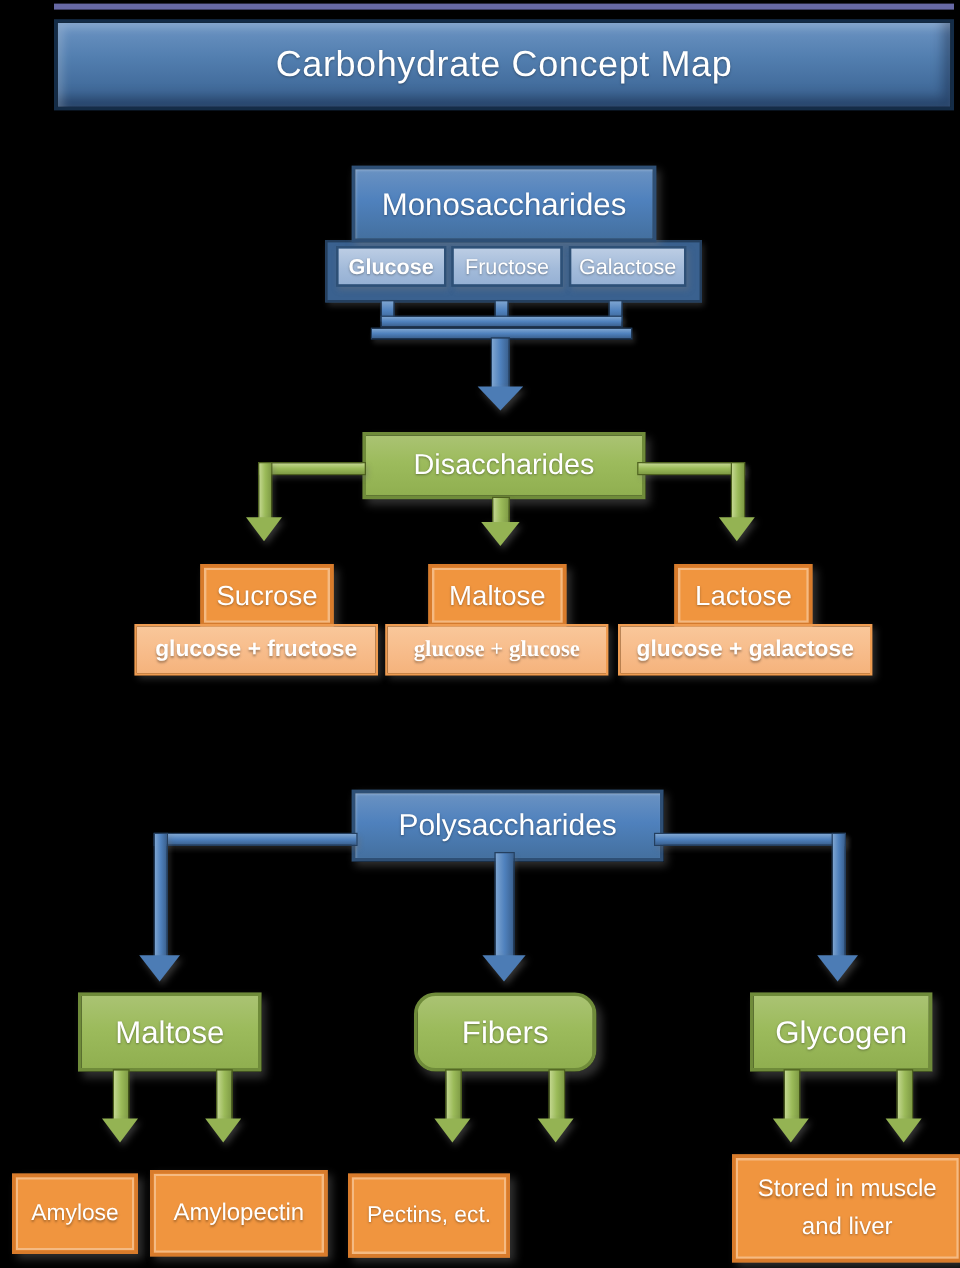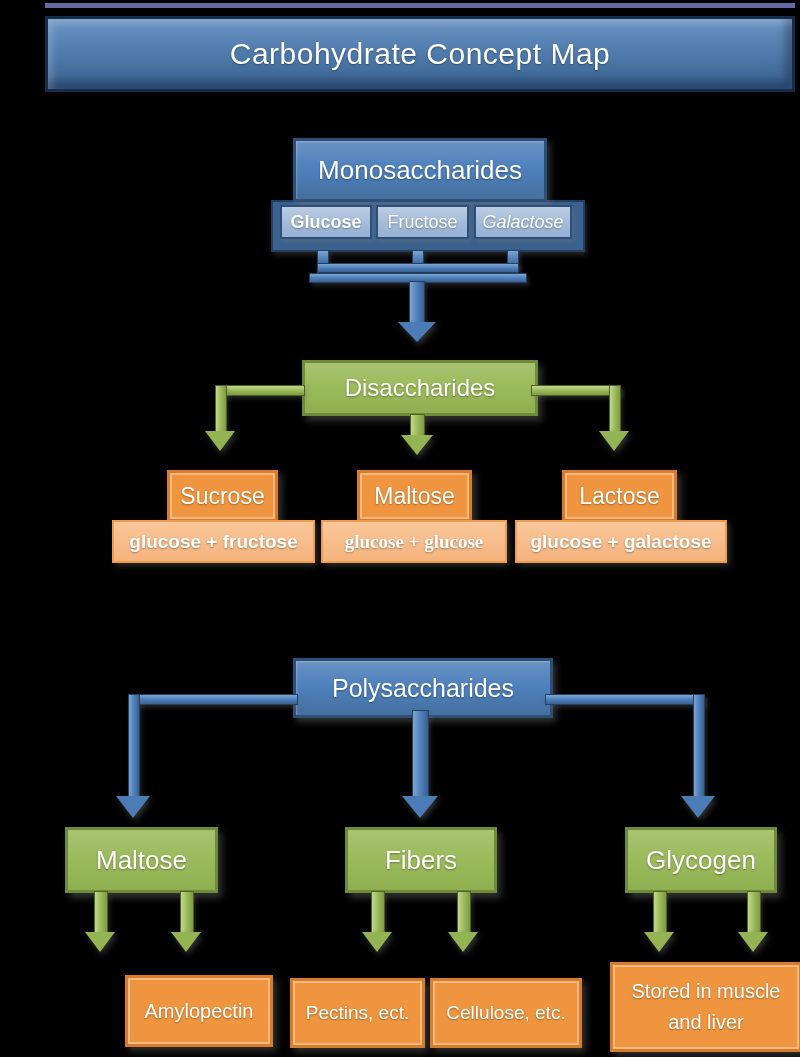--- a/index.html
+++ b/index.html
@@ -92,21 +92,21 @@
     <span class="txt" style="font-size:26px;">Monosaccharides</span>
   </div>
 
   <div class="abs ctr box-blue-light" style="left:280px;top:205px;width:88px;height:30px;">
     <span class="txt" style="font-size:18px;font-weight:bold;">Glucose</span>
   </div>
   <div class="abs ctr box-blue-light" style="left:376px;top:205px;width:89px;height:30px;">
     <span class="txt" style="font-size:18px;">Fructose</span>
   </div>
   <div class="abs ctr box-blue-light" style="left:474px;top:205px;width:94px;height:30px;">
-    <span class="txt" style="font-size:18px;font-style:italic;">Galactose</span>
+    <span class="txt" style="font-size:18px;">Galactose</span>
   </div>
 
   <div class="abs line-blue" style="left:317px;top:250px;width:10px;height:16px;"></div>
   <div class="abs line-blue" style="left:412px;top:250px;width:10px;height:16px;"></div>
   <div class="abs line-blue" style="left:507px;top:250px;width:10px;height:16px;"></div>
   <div class="abs line-blue" style="left:317px;top:263px;width:200px;height:8px;"></div>
   <div class="abs line-blue" style="left:309px;top:273px;width:216px;height:8px;"></div>
   <div class="abs vline-blue" style="left:409px;top:281px;width:14px;height:42px;"></div>
   <div class="abs tri tri-blue" style="left:398px;top:322px;border-left:19px solid transparent;border-right:19px solid transparent;border-top:20px solid #4c7cb5;"></div>
 
@@ -156,21 +156,21 @@
   <div class="abs vline-blue" style="left:412px;top:710px;width:15px;height:88px;"></div>
   <div class="abs tri tri-blue" style="left:402px;top:796px;border-left:18px solid transparent;border-right:18px solid transparent;border-top:22px solid #4c7cb5;"></div>
 
   <div class="abs line-blue" style="left:545px;top:694px;width:158px;height:9px;"></div>
   <div class="abs vline-blue" style="left:693px;top:694px;width:10px;height:103px;"></div>
   <div class="abs tri tri-blue" style="left:681px;top:796px;border-left:17px solid transparent;border-right:17px solid transparent;border-top:22px solid #4c7cb5;"></div>
 
   <div class="abs ctr box-green" style="left:65px;top:827px;width:147px;height:60px;">
     <span class="txt" style="font-size:26px;">Maltose</span>
   </div>
-  <div class="abs ctr box-green" style="left:345px;top:827px;width:146px;height:60px;">
+  <div class="abs ctr box-green" style="left:345px;top:827px;width:146px;height:60px;border-radius:18px;">
     <span class="txt" style="font-size:26px;">Fibers</span>
   </div>
   <div class="abs ctr box-green" style="left:625px;top:827px;width:146px;height:60px;">
     <span class="txt" style="font-size:26px;">Glycogen</span>
   </div>
 
   <div class="abs vline-green" style="left:94px;top:891px;width:12px;height:42px;"></div>
   <div class="abs tri tri-green" style="left:85px;top:932px;border-left:15px solid transparent;border-right:15px solid transparent;border-top:20px solid #94b353;"></div>
 
   <div class="abs vline-green" style="left:180px;top:891px;width:12px;height:42px;"></div>
@@ -181,26 +181,26 @@
 
   <div class="abs vline-green" style="left:457px;top:891px;width:12px;height:42px;"></div>
   <div class="abs tri tri-green" style="left:448px;top:932px;border-left:15px solid transparent;border-right:15px solid transparent;border-top:20px solid #94b353;"></div>
 
   <div class="abs vline-green" style="left:653px;top:891px;width:12px;height:42px;"></div>
   <div class="abs tri tri-green" style="left:644px;top:932px;border-left:15px solid transparent;border-right:15px solid transparent;border-top:20px solid #94b353;"></div>
 
   <div class="abs vline-green" style="left:747px;top:891px;width:12px;height:42px;"></div>
   <div class="abs tri tri-green" style="left:738px;top:932px;border-left:15px solid transparent;border-right:15px solid transparent;border-top:20px solid #94b353;"></div>
 
+  <div class="abs ctr box-orange" style="left:10px;top:978px;width:99px;height:61px;">
+    <span class="txt" style="font-size:19px;">Amylose</span>
+  </div>
   <div class="abs ctr box-orange" style="left:125px;top:975px;width:142px;height:66px;">
     <span class="txt" style="font-size:20px;">Amylopectin</span>
   </div>
   <div class="abs ctr box-orange" style="left:290px;top:978px;width:129px;height:64px;">
     <span class="txt" style="font-size:19px;">Pectins, ect.</span>
   </div>
-  <div class="abs ctr box-orange" style="left:430px;top:978px;width:146px;height:64px;">
-    <span class="txt" style="font-size:19px;">Cellulose, etc.</span>
-  </div>
   <div class="abs ctr box-orange" style="left:610px;top:962px;width:174px;height:84px;padding:0 6px;">
     <span class="txt" style="font-size:20px;line-height:1.55;">Stored in muscle and liver</span>
   </div>
 
 </div>
 
 </body></html>

